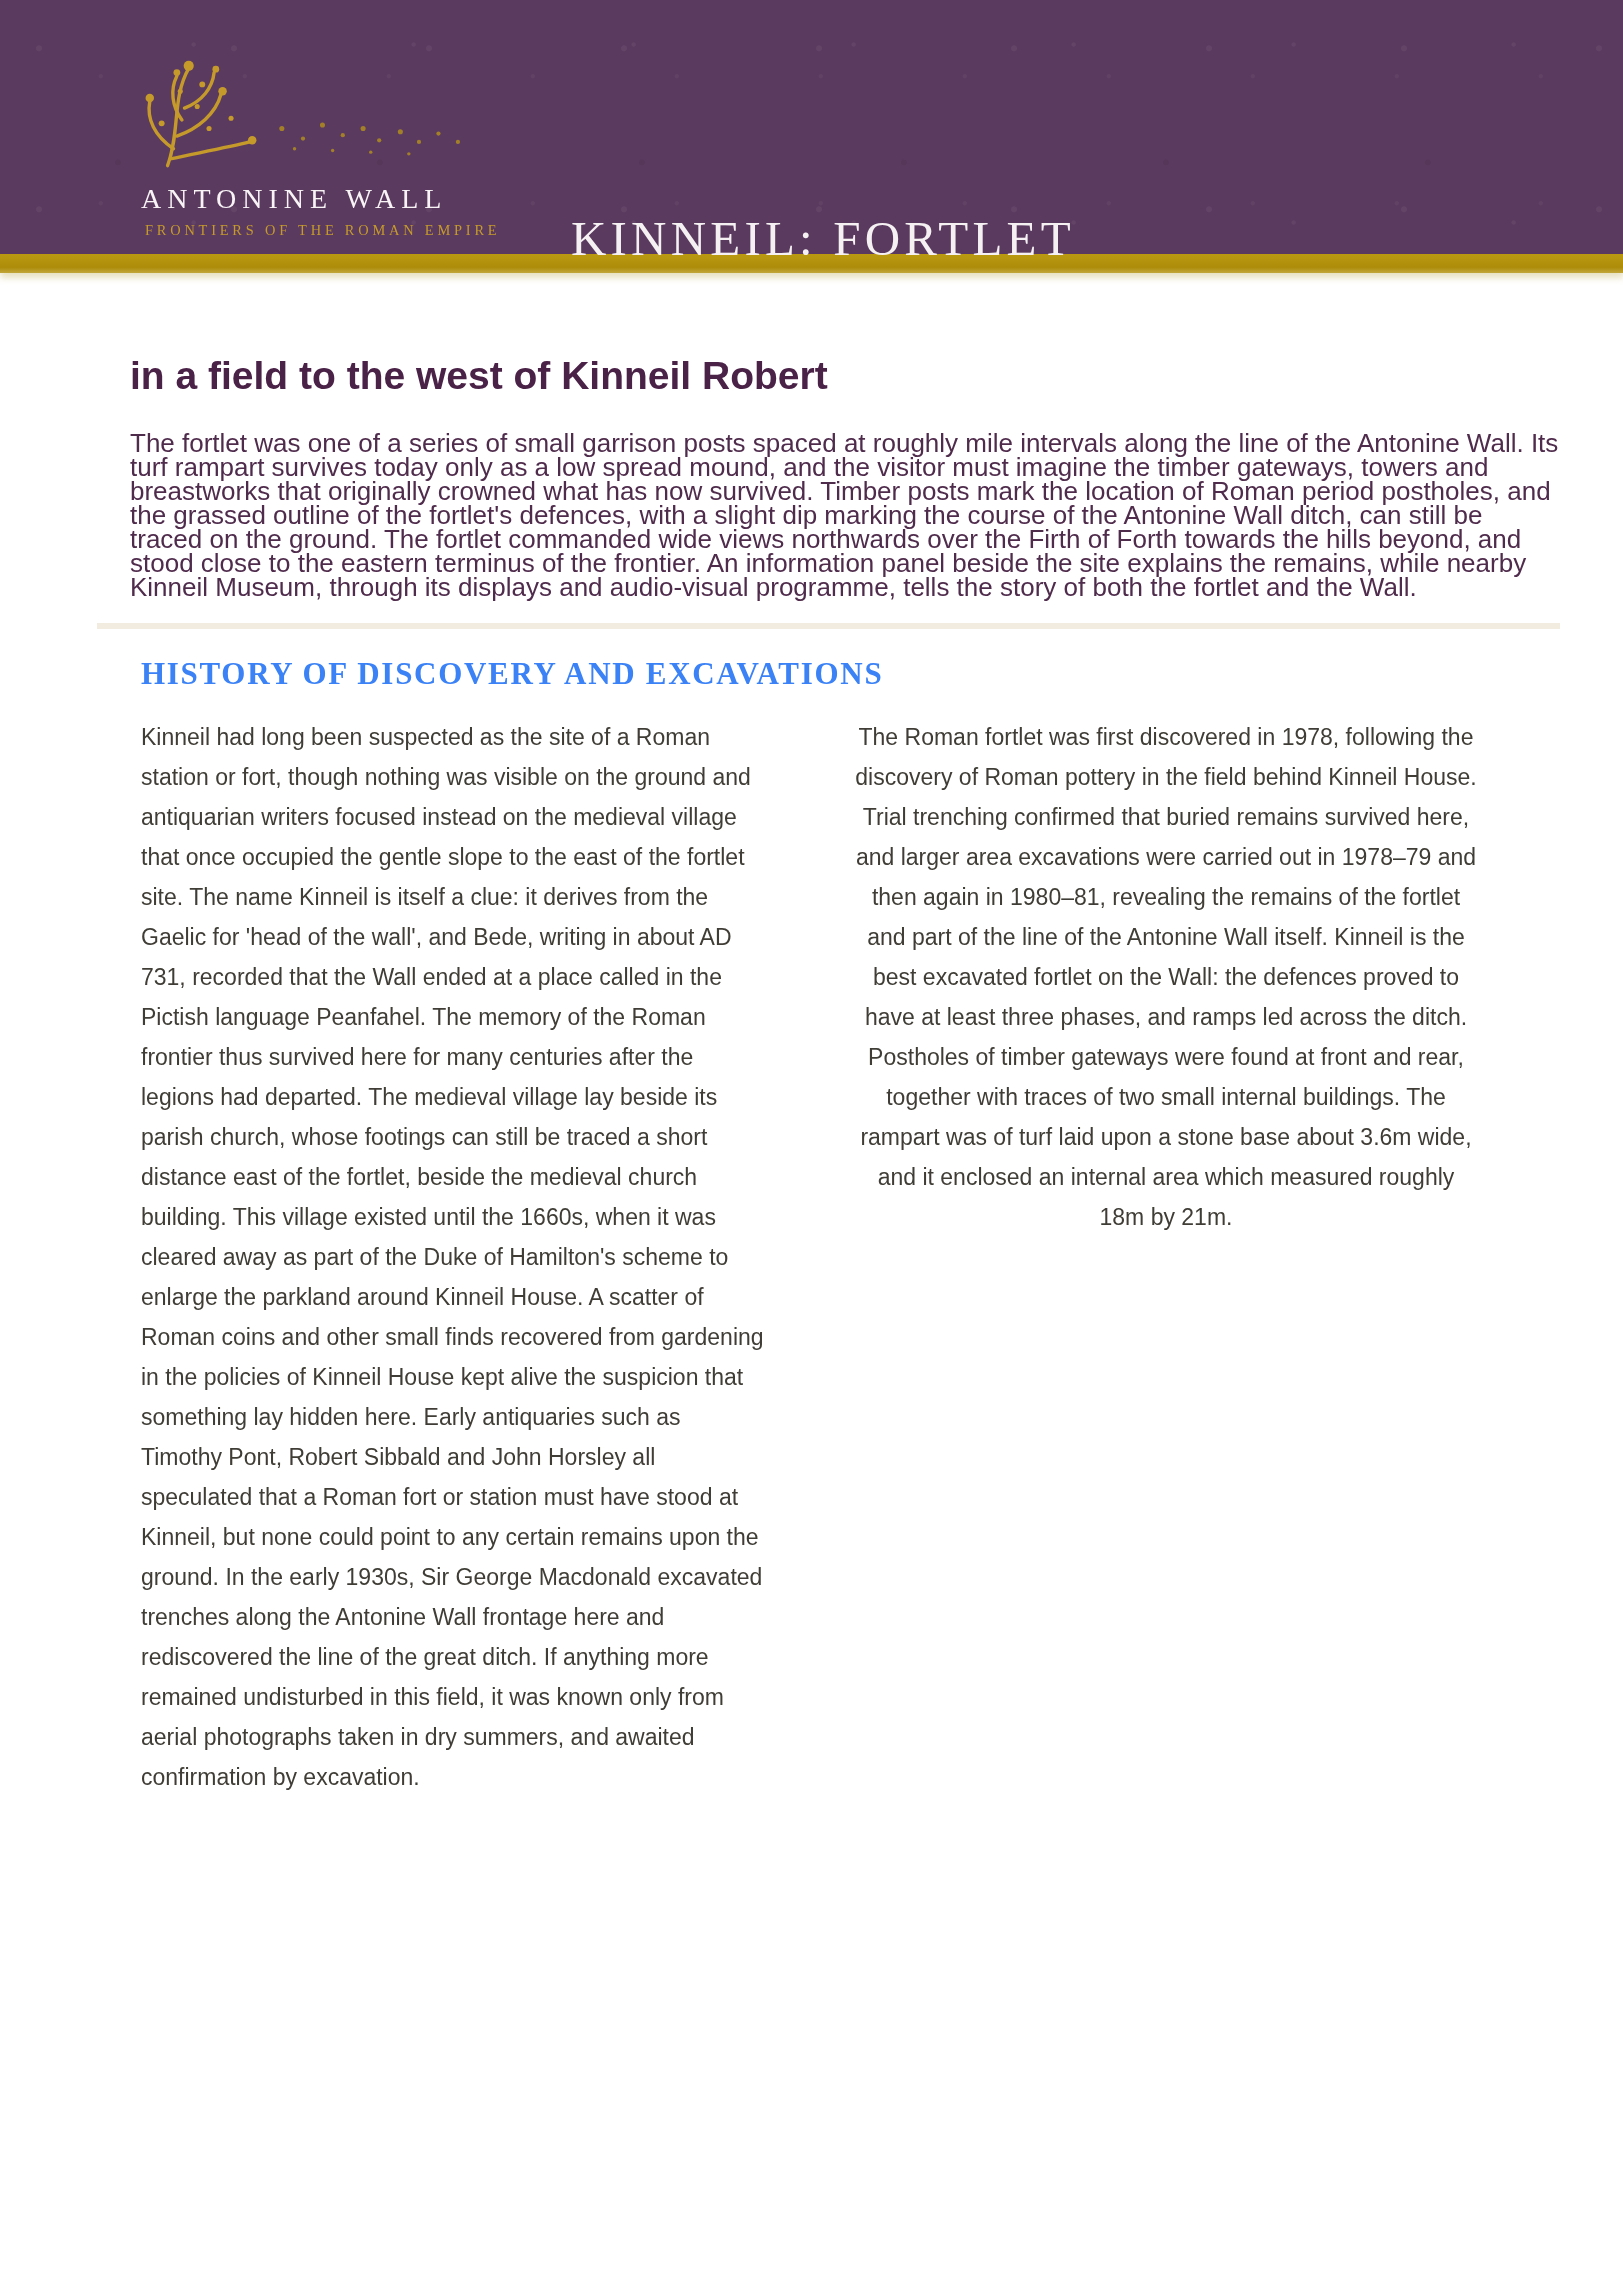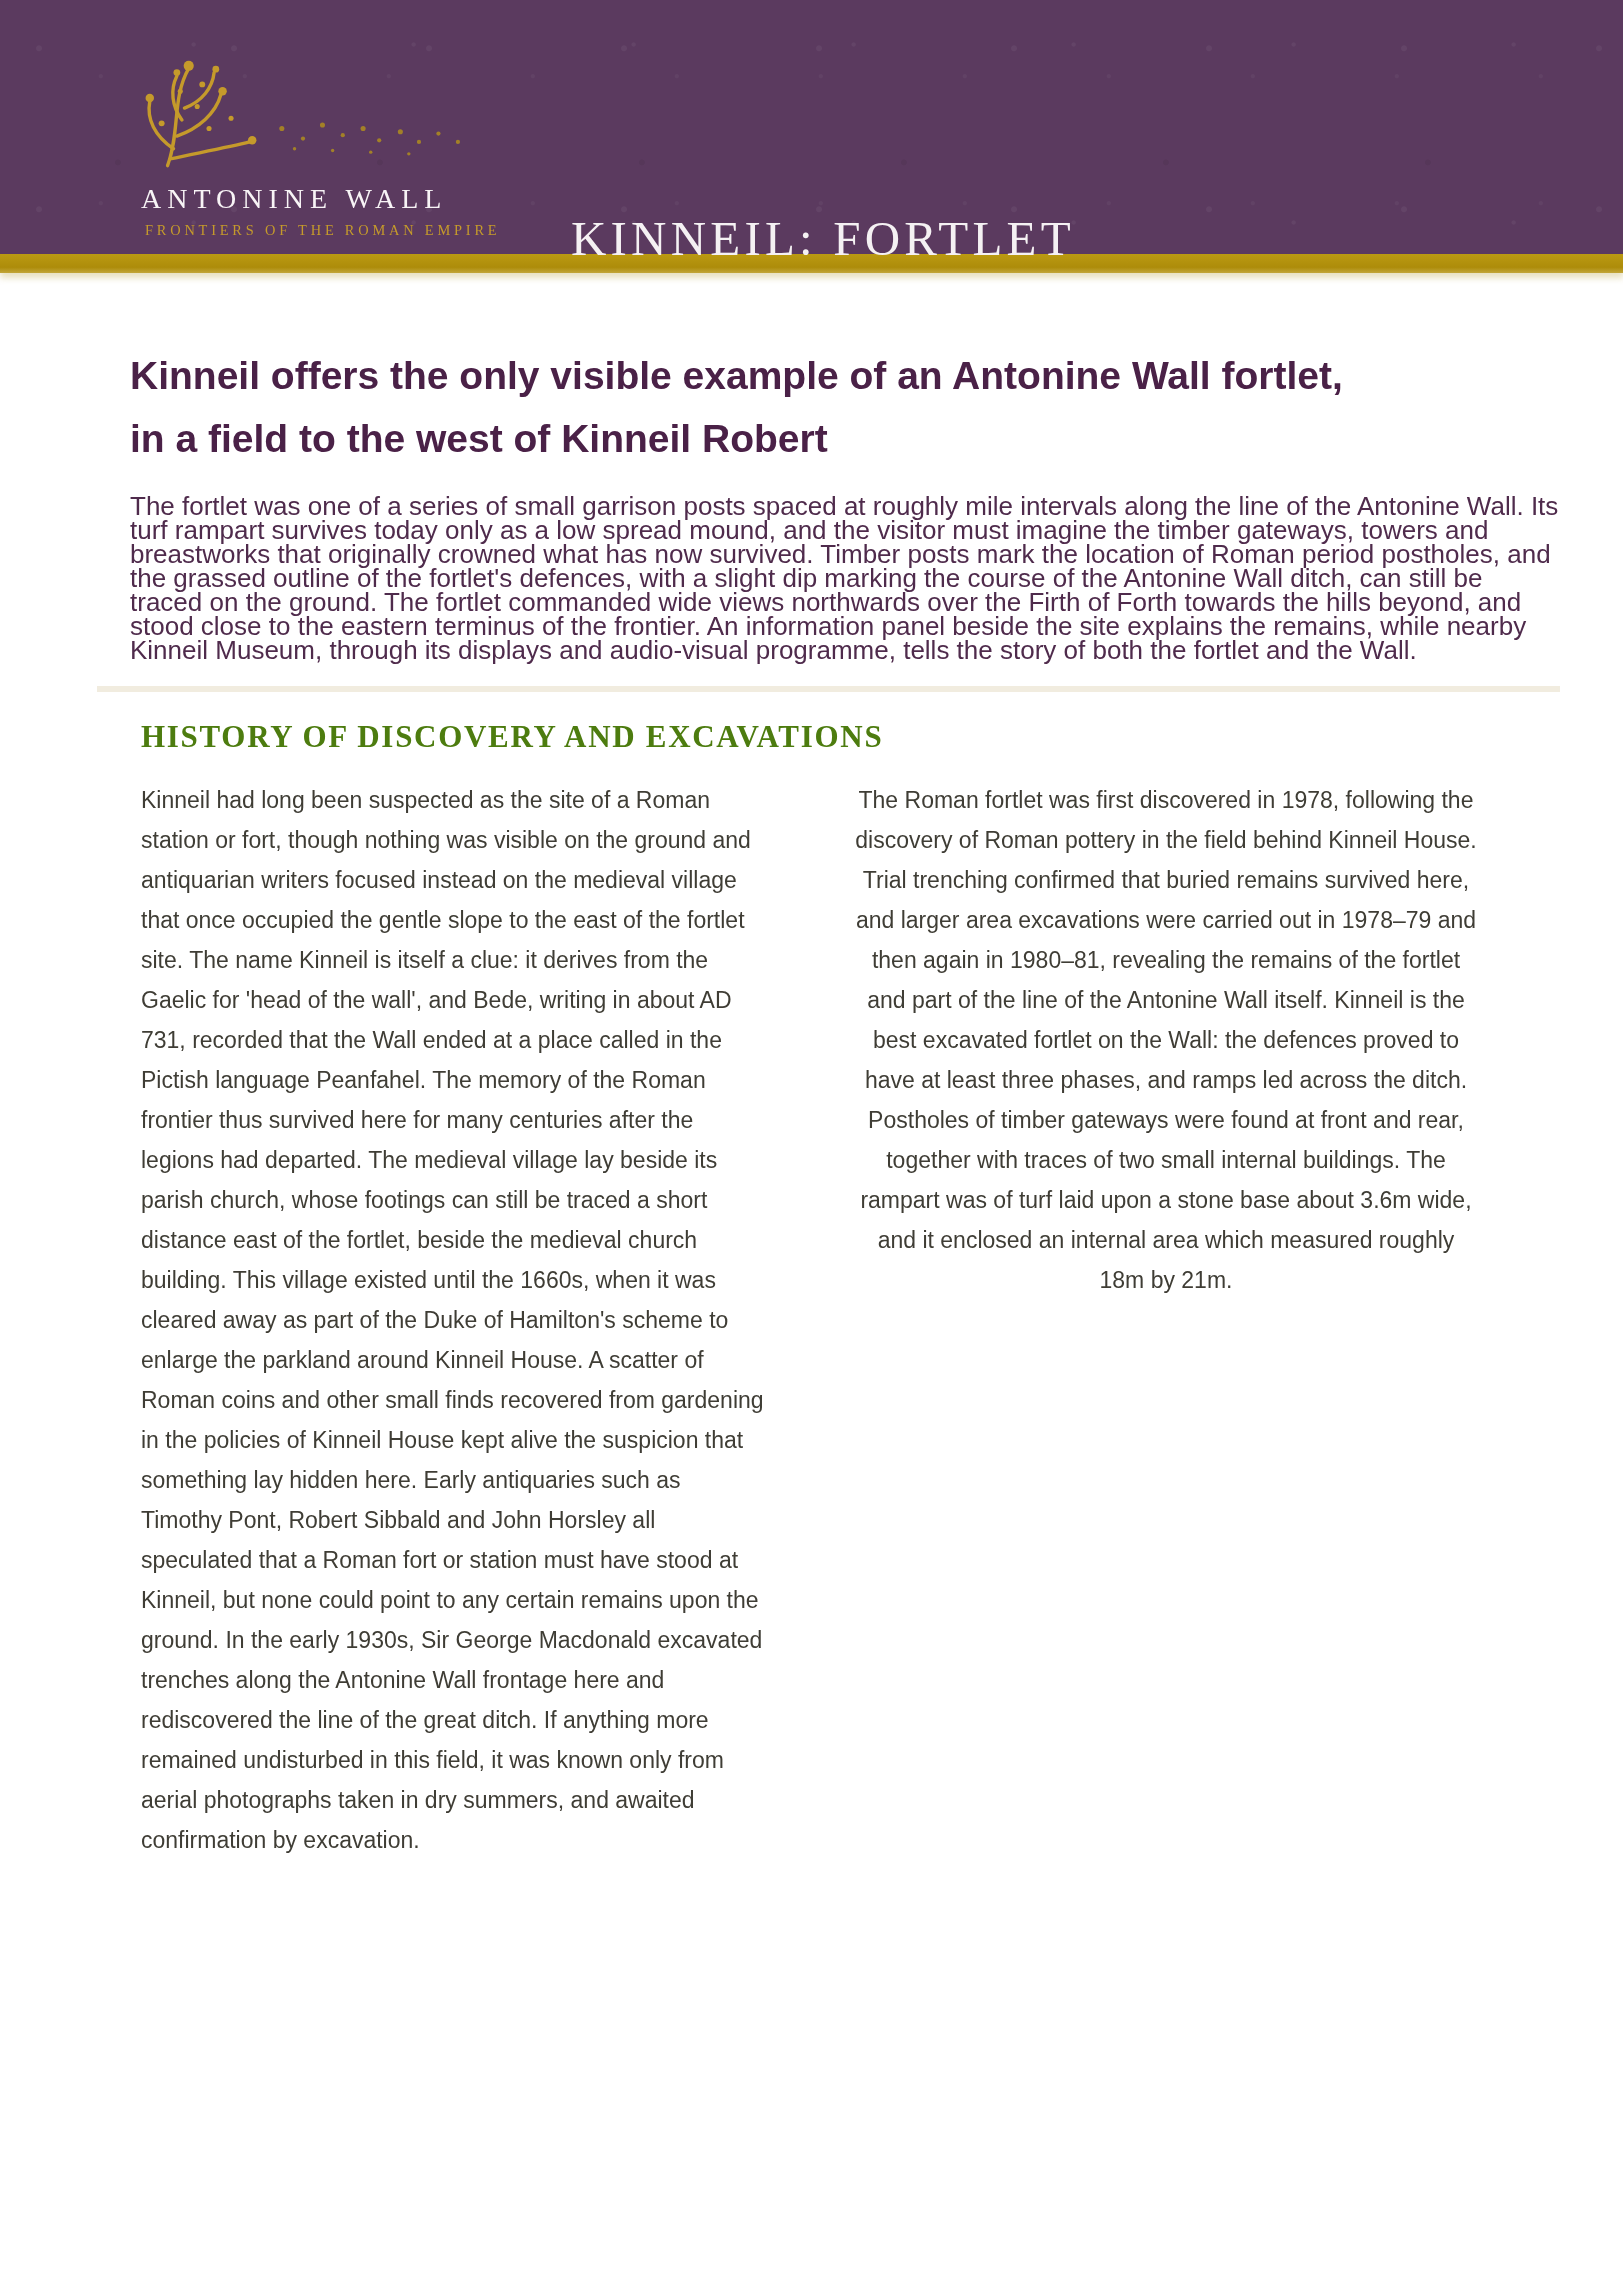--- a/index.html
+++ b/index.html
@@ -50,21 +50,21 @@
     margin:24px 0 0 0;width:1431px;
     color:#4f2b4c;font-size:26px;line-height:24px;
   }
   .divider{
     margin:24px 0 0 -33px;width:1463px;height:6px;
     background:#f1ecdf;border:none;
   }
   .section-heading{
     margin:27px 0 0 11px;
     font-family:"Liberation Serif", serif;font-weight:bold;
-    color:#4d7c0f;font-size:31px;letter-spacing:1.7px;
+    color:#3b82f6;font-size:31px;letter-spacing:1.7px;
   }
   .columns{
     display:flex;gap:86px;margin:25px 0 0 11px;width:1338px;
   }
   .col{
     color:#3f3d35;font-size:23px;line-height:40px;
   }
   .col-left{width:639px;}
   .col-right{width:639px;text-align:center;}
 </style>
@@ -115,21 +115,20 @@
     </svg>
     <span class="logo-name">ANTONINE WALL</span>
     <span class="logo-tagline">FRONTIERS OF THE ROMAN EMPIRE</span>
   </div>
   <h1 class="page-title">KINNEIL: FORTLET</h1>
 </header>
 <div class="gold-bar"></div>
 
 <main class="main">
   <h2 class="lead">
-    <span>Kinneil offers the only visible example of an Antonine Wall fortlet,</span>
     <span>in a field to the west of Kinneil Robert</span>
   </h2>
 
   <p class="intro-body">The fortlet was one of a series of small garrison posts spaced at roughly mile intervals along the line of the Antonine Wall. Its turf rampart survives today only as a low spread mound, and the visitor must imagine the timber gateways, towers and breastworks that originally crowned what has now survived. Timber posts mark the location of Roman period postholes, and the grassed outline of the fortlet's defences, with a slight dip marking the course of the Antonine Wall ditch, can still be traced on the ground. The fortlet commanded wide views northwards over the Firth of Forth towards the hills beyond, and stood close to the eastern terminus of the frontier. An information panel beside the site explains the remains, while nearby Kinneil Museum, through its displays and audio-visual programme, tells the story of both the fortlet and the Wall.</p>
 
   <hr class="divider">
 
   <h3 class="section-heading">HISTORY OF DISCOVERY AND EXCAVATIONS</h3>
 
   <div class="columns">

